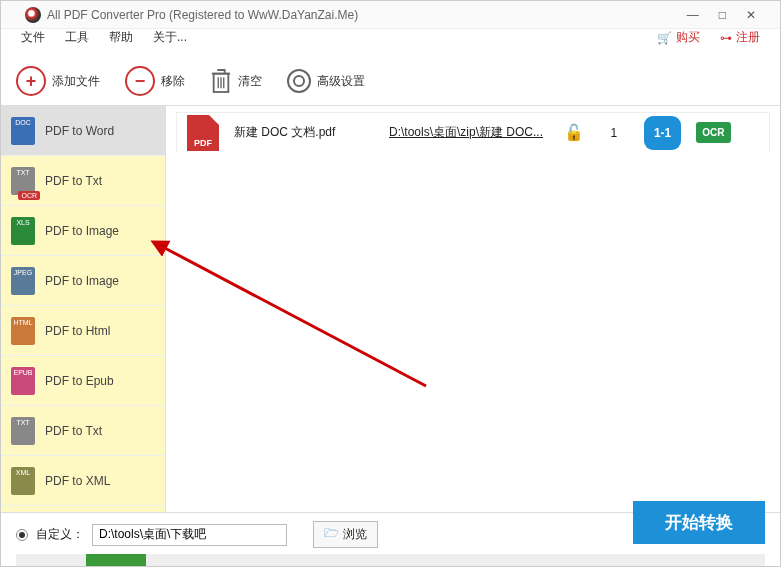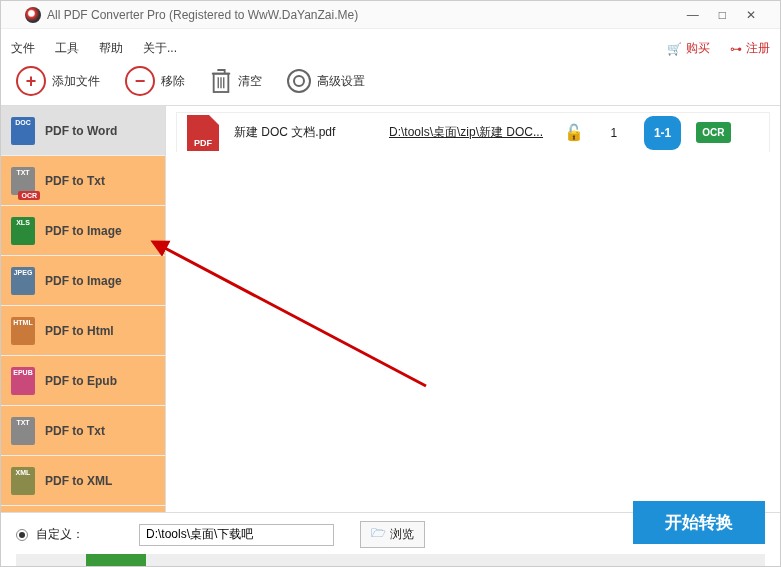--- a/index.html
+++ b/index.html
@@ -3,32 +3,32 @@
 <meta charset="utf-8">
 <style>
 * { box-sizing: border-box; margin: 0; padding: 0; }
 body { font-family: "Microsoft YaHei", Arial, sans-serif; font-size: 12px; background: #fff; }
 .window { width: 781px; height: 567px; border: 1px solid #ccc; display: flex; flex-direction: column; position: relative; }
 .titlebar { height: 28px; display: flex; align-items: center; padding: 0 24px; background: #fafafa; border-bottom: 1px solid #eee; color: #666; }
 .titlebar .app-icon { width: 16px; height: 16px; margin-right: 6px; border-radius: 50%; background: radial-gradient(circle at 40% 40%, #fff 20%, #d33 30%, #333 60%); }
 .titlebar .title { flex: 1; }
 .titlebar .winbtns { display: flex; gap: 20px; color: #555; }
 .titlebar .winbtns span { cursor: pointer; }
-.menubar { height: 28px; display: flex; align-items: flex-end; padding: 0 10px; gap: 20px; color: #333; }
+.menubar { height: 28px; display: flex; align-items: flex-start; padding: 0 20px; gap: 20px; color: #333; }
 .menubar .right { margin-left: auto; display: flex; gap: 20px; align-items: center; }
 .buy { color: #c33; display: flex; align-items: center; gap: 4px; }
 .reg { color: #c33; display: flex; align-items: center; gap: 4px; }
 .toolbar { height: 48px; display: flex; align-items: center; gap: 25px; padding: 0 15px; }
 .tbtn { display: flex; align-items: center; gap: 6px; color: #333; cursor: pointer; }
 .circle-icon { width: 30px; height: 30px; border: 2px solid #c33; border-radius: 50%; display: flex; align-items: center; justify-content: center; color: #c33; font-size: 18px; font-weight: bold; }
 .trash-icon { width: 22px; height: 26px; }
 .gear-icon { width: 24px; height: 24px; border: 2px solid #666; border-radius: 50%; position: relative; }
 .gear-icon::before { content: ""; position: absolute; top: 50%; left: 50%; width: 8px; height: 8px; border: 2px solid #666; border-radius: 50%; transform: translate(-50%,-50%); }
 .main { flex: 1; display: flex; border-top: 1px solid #ddd; overflow: hidden; }
-.sidebar { width: 165px; border-right: 1px solid #ddd; background: #fdba74; position: relative; overflow-y: scroll; font-weight: bold; }
+.sidebar { width: 165px; border-right: 1px solid #ddd; background: #fef9c3; position: relative; overflow-y: scroll; }
 .sidebar::-webkit-scrollbar { width: 16px; }
 .sidebar::-webkit-scrollbar-track { background: #f0f0f0; }
 .sidebar::-webkit-scrollbar-thumb { background: #c8c8c8; }
 .sb-item { height: 50px; display: flex; align-items: center; gap: 10px; padding: 0 10px; border-bottom: 1px solid #eee; cursor: pointer; color: #444; }
 .sb-item.active { background: #e0e0e0; }
 .sb-icon { width: 24px; height: 28px; background: #888; border-radius: 2px; position: relative; font-size: 7px; color: #fff; display: flex; align-items: flex-start; justify-content: center; padding-top: 2px; }
 .sb-icon.doc { background: #3b6fb5; }
 .sb-icon.txt { background: #888; }
 .sb-icon.xls { background: #2a8a3a; }
 .sb-icon.jpeg { background: #5a7a9a; }
@@ -44,21 +44,21 @@
 .file-path { width: 160px; color: #222; white-space: nowrap; overflow: hidden; text-overflow: ellipsis; text-decoration: underline; }
 .lock-icon { color: #d4a040; font-size: 16px; }
 .count { width: 30px; text-align: center; color: #222; }
 .range-badge { background: #1e90d8; color: #fff; padding: 10px 10px; font-weight: bold; border-radius: 9px; }
 .ocr-badge2 { background: #2a9a4a; color: #fff; padding: 5px 6px; font-size: 10px; font-weight: bold; border-radius: 3px; }
 .arrow { position: absolute; top: 10px; left: -20px; pointer-events: none; }
 .bottom { border-top: 1px solid #ddd; padding: 8px 15px 0 15px; }
 .radio-row { display: flex; align-items: center; gap: 8px; margin-bottom: 6px; color: #222; }
 .radio { width: 12px; height: 12px; border: 1px solid #888; border-radius: 50%; display: inline-flex; align-items: center; justify-content: center; }
 .radio.checked::after { content: ""; width: 6px; height: 6px; background: #333; border-radius: 50%; }
-.path-input { width: 195px; height: 22px; border: 1px solid #bbb; padding: 0 6px; font-size: 12px; margin-left: 47px; }
+.path-input { width: 195px; height: 22px; border: 1px solid #bbb; padding: 0 6px; font-size: 12px; }
 .browse-btn { display: flex; align-items: center; gap: 4px; padding: 2px 10px; border: 1px solid #bbb; background: #f8f8f8; cursor: pointer; margin-left: 18px; }
 .folder-icon { color: #4a8ac8; }
 .convert-btn { position: absolute; right: 15px; bottom: 22px; background: #1e90d8; color: #fff; border: none; padding: 10px 32px; font-size: 17px; font-weight: bold; cursor: pointer; }
 .progress { height: 12px; background: #eee; position: relative; margin-top: 4px; }
 .progress-fill { position: absolute; left: 70px; top: 0; height: 100%; width: 60px; background: #3a9a3a; }
 </style>
 </head>
 <body>
 
 <div class="window">

